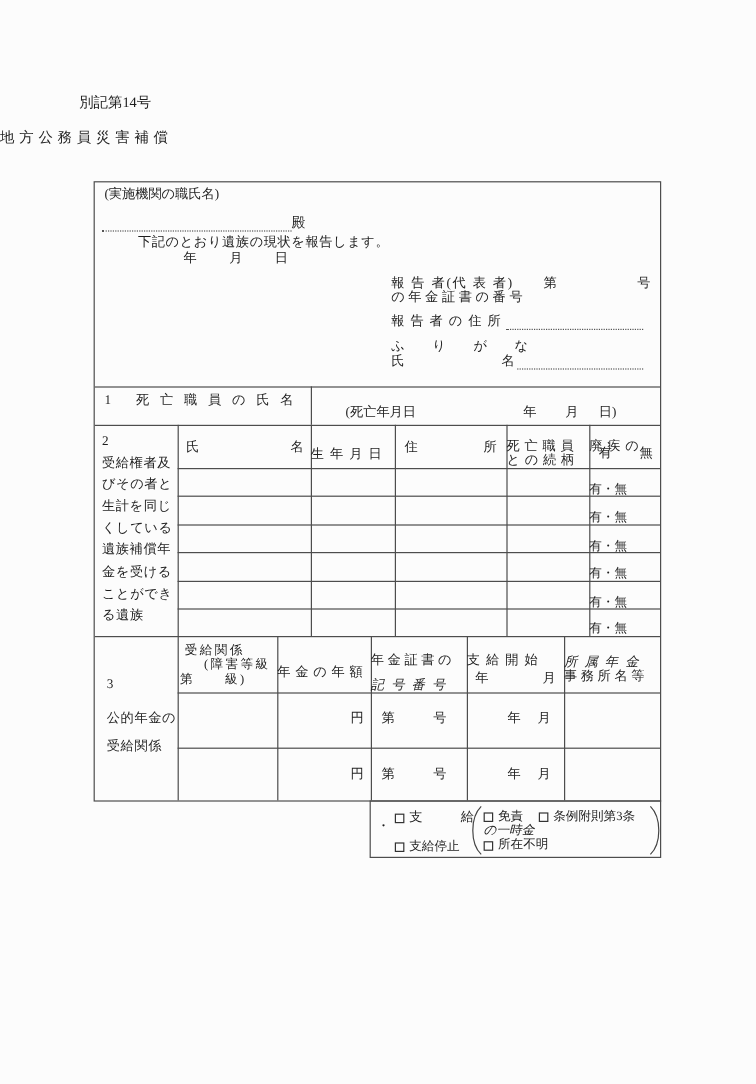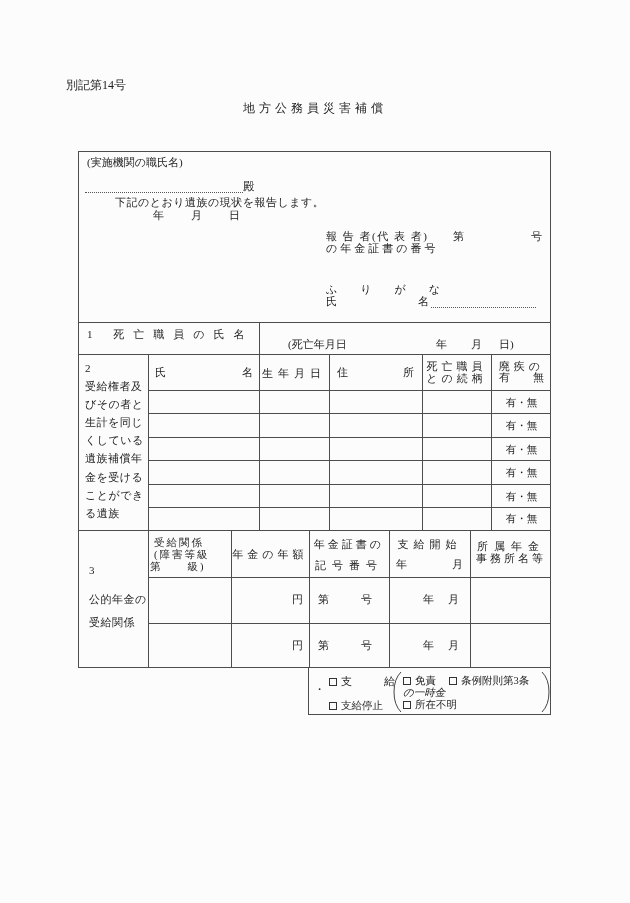--- a/index.html
+++ b/index.html
@@ -7,24 +7,24 @@
   .page{position:relative;width:630px;height:903px;background:#fcfcfc;overflow:hidden;}
   .t{position:absolute;font-size:11px;line-height:13px;white-space:nowrap;}
   .fs10{font-size:10.5px;}
   .fs12{font-size:12px;}
   .ls05{letter-spacing:0.5px;}
   .ls1{letter-spacing:1.5px;}
   .ls2{letter-spacing:2px;}
   .ls3{letter-spacing:3px;}
   .ls4{letter-spacing:4px;}
   .ls5{letter-spacing:5px;}
-  .ls6{letter-spacing:6px;}
+  .ls6{letter-spacing:6px;font-style:italic;}
   .ls9{letter-spacing:9px;}
   .ls23{letter-spacing:23px;}
-  .center{text-align:center;}
+  .center{text-align:left;margin-top:6px;}
   .box{position:absolute;border:1px solid #4d4d4d;box-sizing:border-box;}
   .hl{position:absolute;height:1px;background:#4d4d4d;}
   .vl{position:absolute;width:1px;background:#4d4d4d;}
   .dotline{border-bottom:1px dotted #555;height:12px;}
   .flexline{position:absolute;display:flex;align-items:flex-end;}
   .cellflex{position:absolute;display:flex;align-items:center;justify-content:space-between;box-sizing:border-box;font-size:11px;}
   .cb{position:absolute;width:8px;height:8px;border:1px solid #333;box-sizing:border-box;background:transparent;}
   .parensvg{position:absolute;}
   .lbl-lines div{white-space:nowrap;}
 </style>
@@ -72,20 +72,24 @@
     <div class="t" style="left:112px;top:57px;">月</div>
     <div class="t" style="left:150px;top:57px;">日</div>
 
     <div class="t" style="left:247px;top:78px;width:220px;">
       <span class="ls1">報 告 者(代 表 者)</span>
       <span style="position:absolute;left:127px;top:0;">第</span>
       <span style="position:absolute;left:205px;top:0;">号</span>
     </div>
     <div class="t ls3" style="left:247px;top:90px;">の年金証書の番号</div>
 
+    <div class="flexline" style="left:247px;top:108px;width:210px;">
+      <span class="ls5" style="font-size:11px;white-space:nowrap;">報告者の住所</span>
+      <span class="dotline" style="flex:1;"></span>
+    </div>
 
     <div class="t ls23" style="left:247px;top:131px;">ふりがな</div>
     <div style="position:absolute;left:247px;top:143px;width:210px;height:14px;">
       <span class="t" style="left:0;top:0;">氏</span>
       <span class="t" style="left:92px;top:0;">名</span>
       <span class="dotline" style="position:absolute;left:105px;right:0;bottom:1px;height:1px;"></span>
     </div>
 
     <div class="t ls9" style="left:8px;top:176px;">1 死亡職員の氏名</div>
     <div class="t" style="left:209px;top:186px;">(死亡年月日</div>
@@ -129,21 +133,21 @@
     <div class="t fs10 center" style="left:412px;top:338px;width:61px;">有・無</div>
     <div class="t fs10 center" style="left:412px;top:360px;width:61px;">有・無</div>
 
     <div class="lbl-lines">
       <div class="t ls05" style="left:10px;top:412px;">3</div>
       <div class="t ls05" style="left:10px;top:441px;">公的年金の</div>
       <div class="t ls05" style="left:10px;top:464px;">受給関係</div>
     </div>
 
     <div class="t fs10 ls2" style="left:75px;top:384px;">受給関係</div>
-    <div class="t fs10 ls2" style="left:75px;top:396px;">(障害等級</div>
+    <div class="t fs10 ls2" style="left:91px;top:396px;">(障害等級</div>
     <div class="t fs10 ls2" style="left:71px;top:408px;">第　　級)</div>
     <div class="t ls4 center" style="left:152px;top:396px;width:78px;">年金の年額</div>
     <div class="t ls3 center" style="left:230px;top:386px;width:80px;">年金証書の</div>
     <div class="t ls6 center" style="left:230px;top:407px;width:80px;">記号番号</div>
     <div class="t ls5 center" style="left:310px;top:386px;width:81px;">支給開始</div>
     <div class="cellflex" style="left:310px;top:405px;width:81px;height:14px;padding:0 7px;">
       <span>年</span>
       <span>月</span>
     </div>
     <div class="t ls6 center" style="left:391px;top:388px;width:82px;">所属年金</div>

